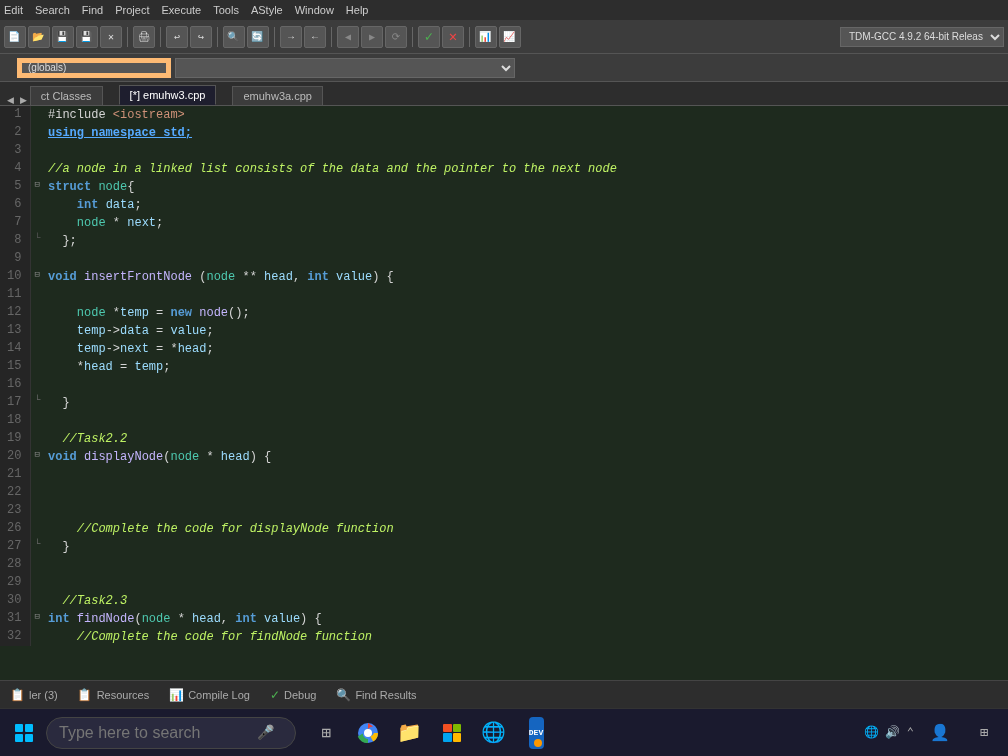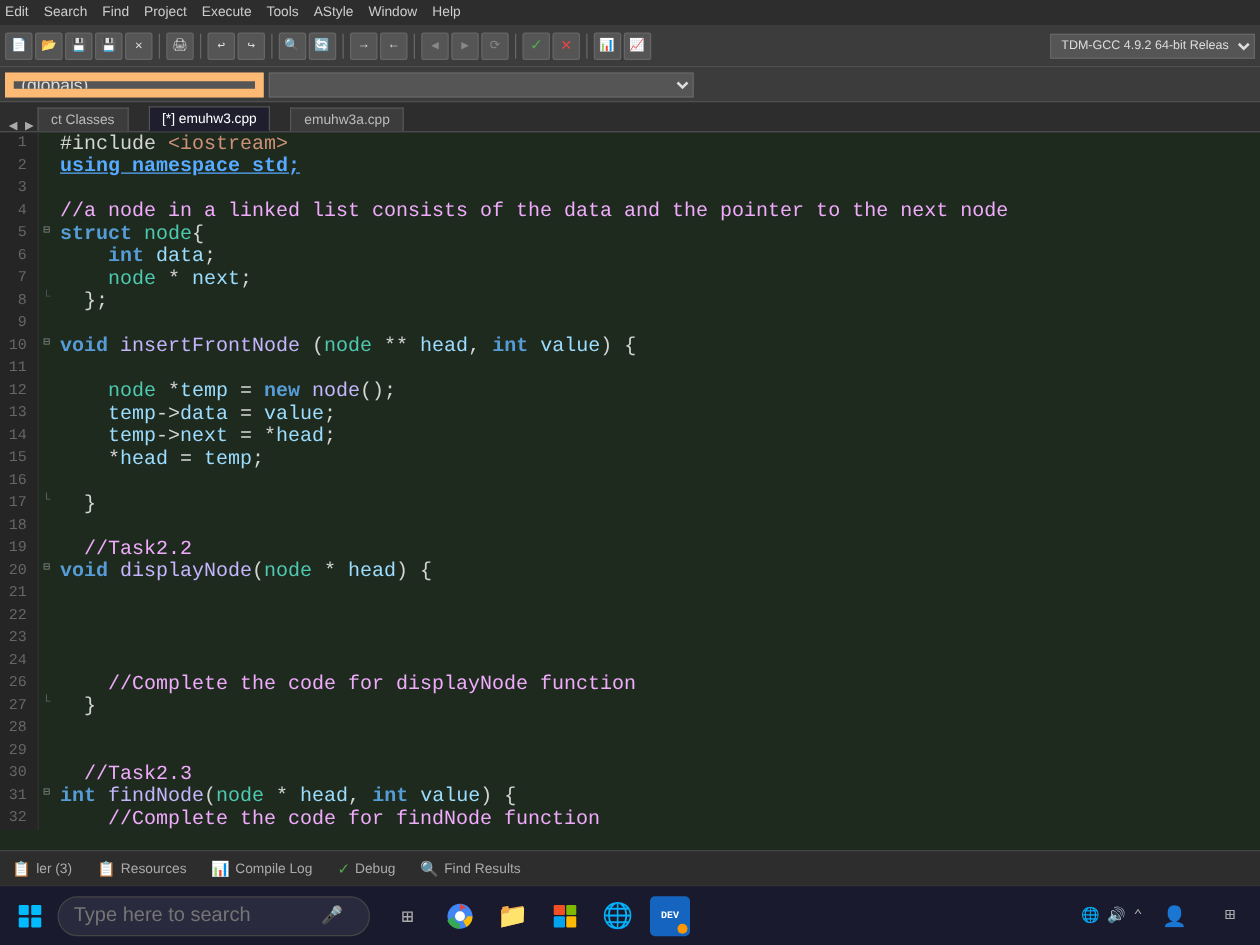--- a/index.html
+++ b/index.html
@@ -90,26 +90,27 @@
       height: 28px;
       display: flex;
       align-items: center;
       padding: 2px 4px;
       gap: 4px;
       flex-shrink: 0;
       border-bottom: 1px solid #555;
     }
     .globals-box {
       background: #555;
-      border: 7px solid #fdba74;
+      border: 5px solid #fdba74;
       color: #ddd;
-      font-size: 14px;
+      font-size: 10px;
       padding: 1px 6px;
       height: 20px;
       font-family: Arial, sans-serif;
+      margin-left: 13px;
     }
     .dropdown-arrow {
       background: #555;
       border: 1px solid #666;
       color: #ddd;
       font-size: 10px;
       padding: 1px 4px;
       height: 20px;
       width: 340px;
     }
@@ -182,31 +183,31 @@
     .fold-icon {
       width: 14px;
       text-align: center;
       color: #555;
       font-size: 10px;
       vertical-align: top;
       padding-top: 1px;
       cursor: pointer;
     }
     .code-line {
-      font-size: 16px;
+      font-size: 12px;
       padding-left: 4px;
       white-space: pre;
       line-height: 18px;
       vertical-align: top;
     }
 
     
     .kw { color: #569cd6; font-weight: bold; }
     .type { color: #4ec9b0; }
-    .comment { color: #f0abfc; }
+    .comment { color: #bef264; font-style: italic; }
     .fn { color: #c4b5fd; }
     .punct { color: #d4d4d4; }
     .var { color: #9cdcfe; margin-top: 16px; }
     .op { color: #d4d4d4; }
     .include-angle { color: #ce9178; }
 
     
     .status-tabs {
       background: #2d2d2d;
       height: 28px;
@@ -292,21 +293,21 @@
       gap: 6px;
       color: #aaa;
       font-size: 13px;
     }
 
     .dev-icon {
       background: #1565c0;
       color: white;
       font-size: 9px;
       font-weight: bold;
-      width: 32px;
+      width: 15px;
       height: 32px;
       border-radius: 4px;
       display: flex;
       align-items: center;
       justify-content: center;
       position: relative;
     }
     .dev-icon::after {
       content: '';
       position: absolute;
@@ -550,25 +551,20 @@
           <td class="fold-icon"> </td>
           <td class="code-line"> </td>
         </tr>
 
         <tr>
           <td class="line-num">23</td>
           <td class="fold-icon"> </td>
           <td class="code-line"> </td>
         </tr>
 
-        <tr>
-          <td class="line-num">24</td>
-          <td class="fold-icon"> </td>
-          <td class="code-line"> </td>
-        </tr>
 
 
         <tr>
           <td class="line-num">26</td>
           <td class="fold-icon"> </td>
           <td class="code-line">    <span class="comment">//Complete the code for displayNode function</span></td>
         </tr>
 
         <tr>
           <td class="line-num">27</td>

